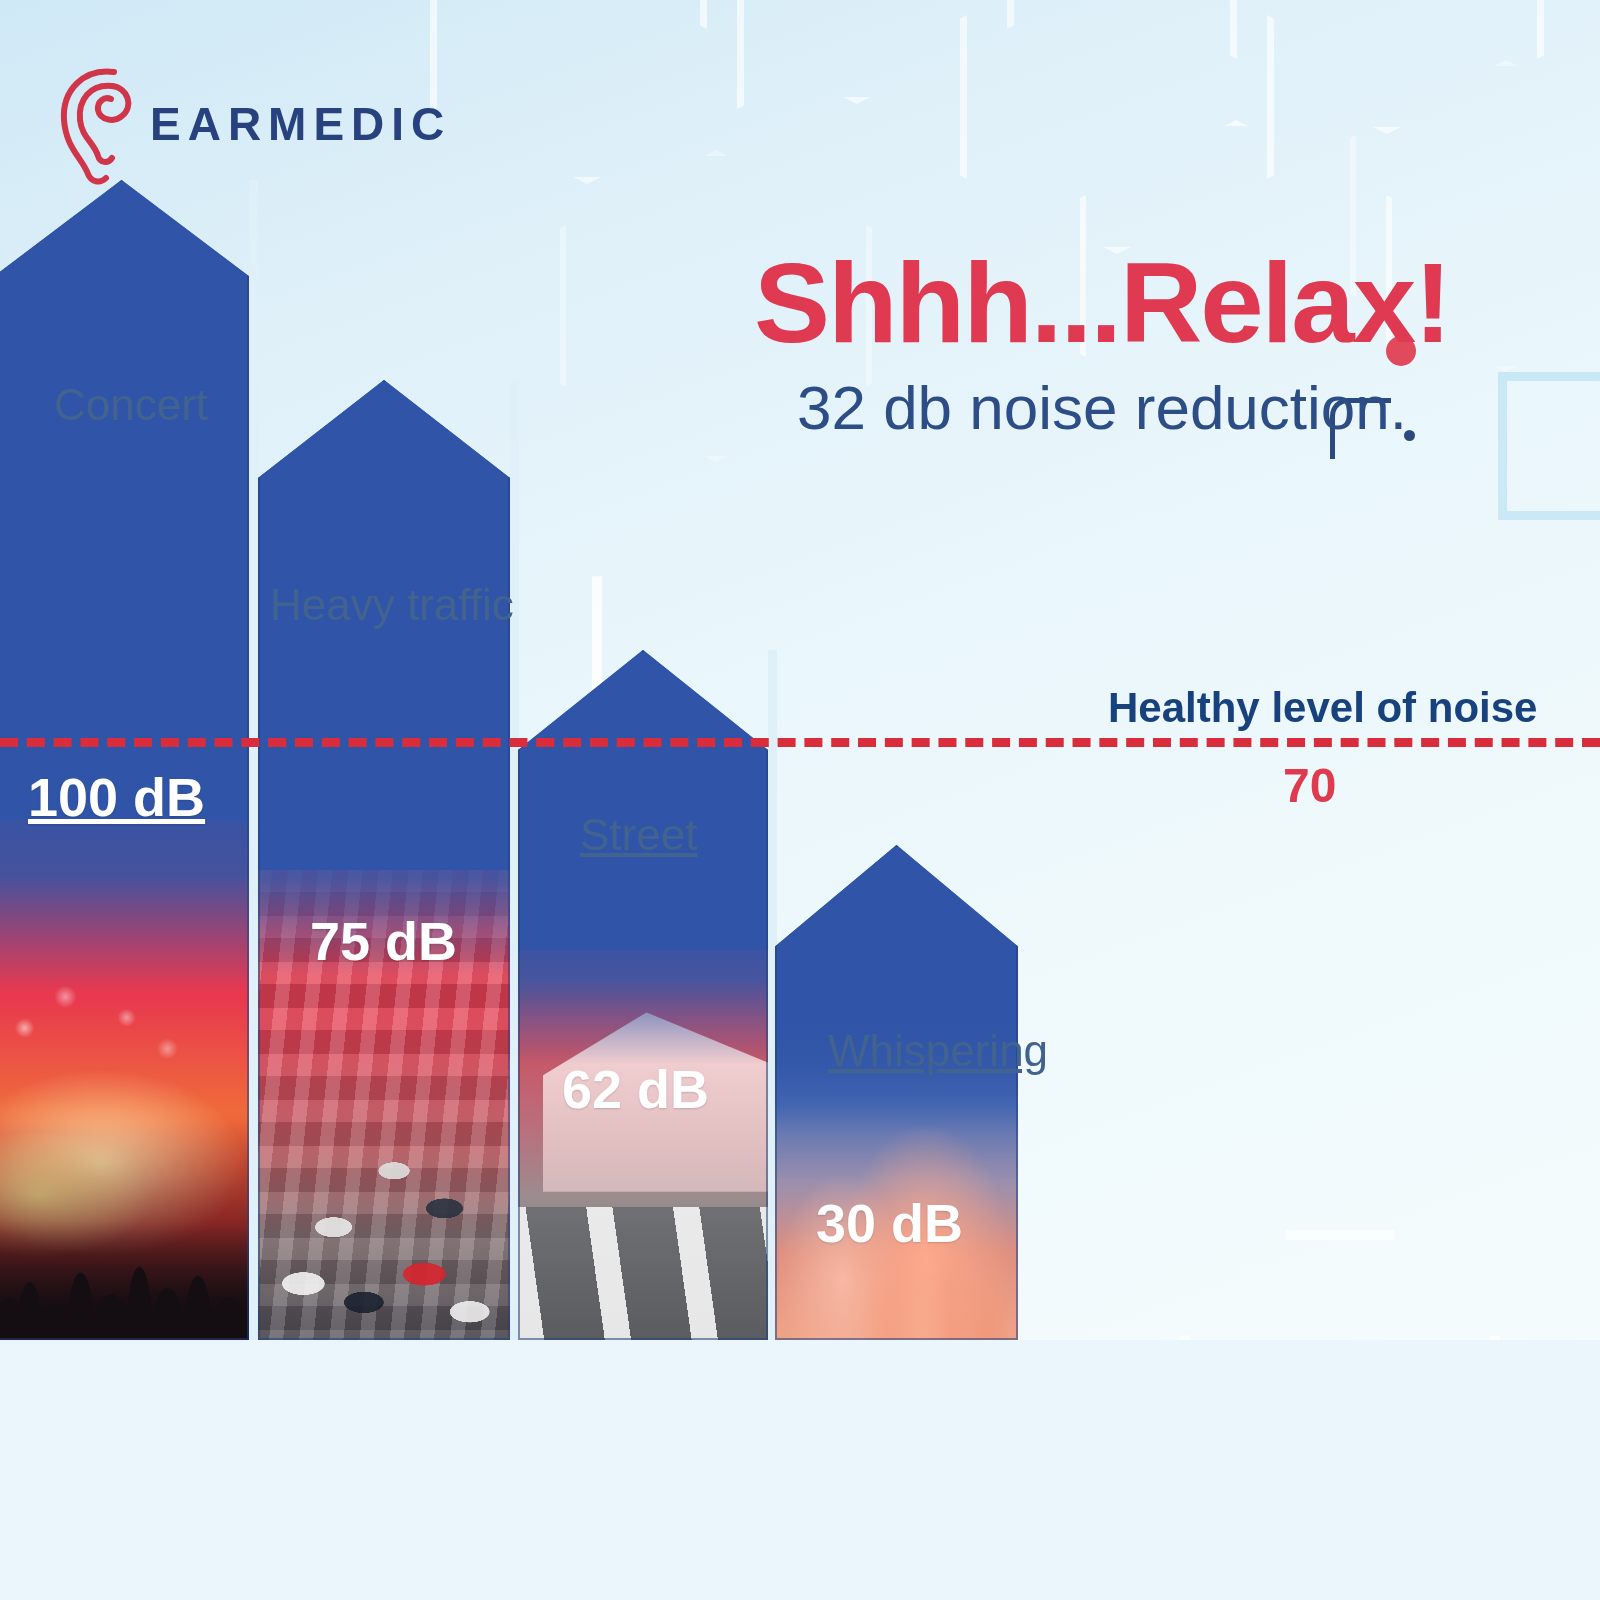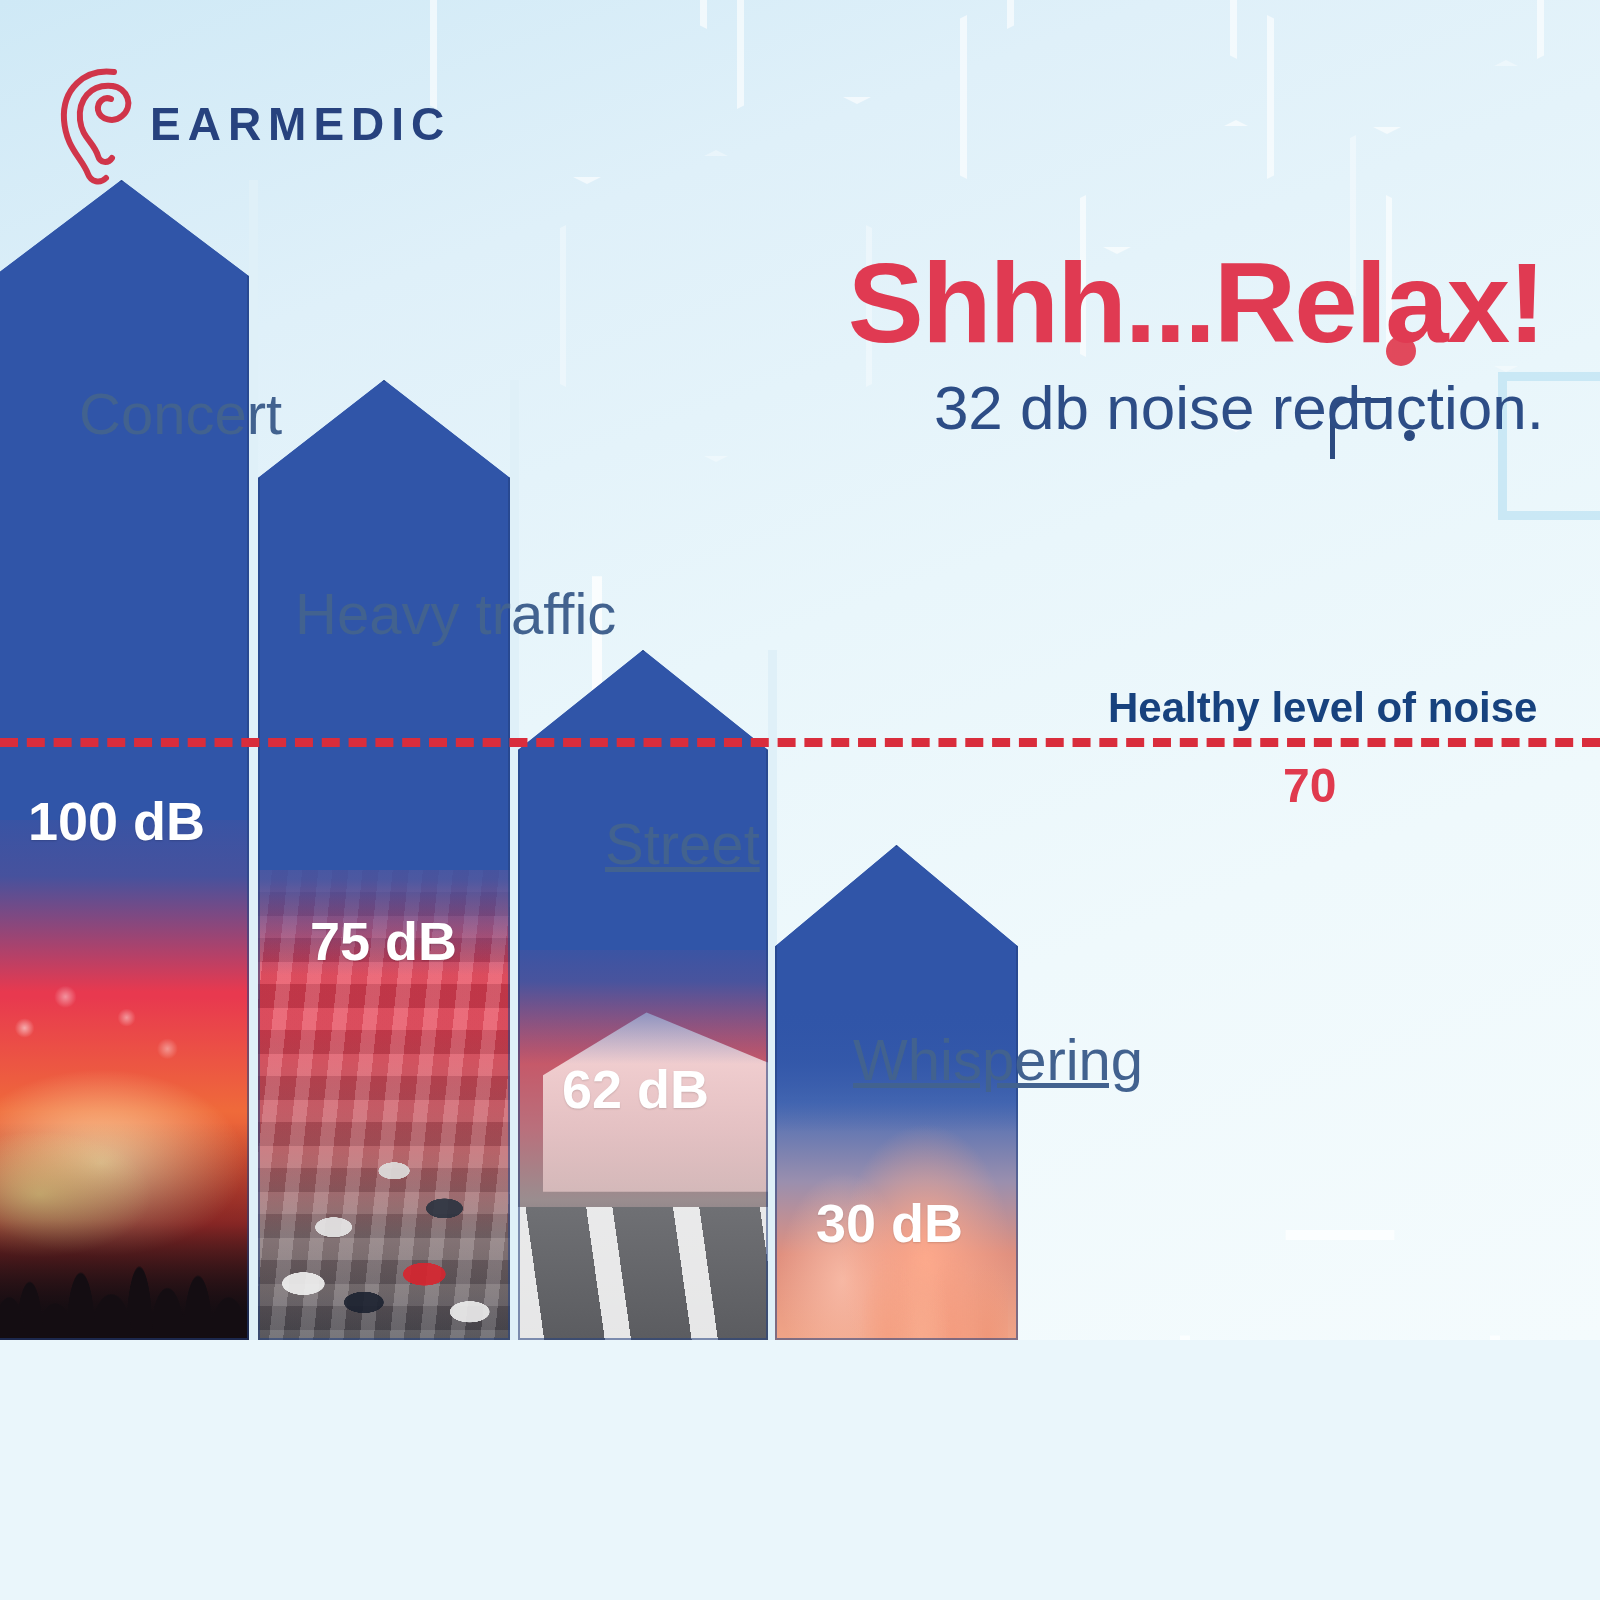--- a/index.html
+++ b/index.html
@@ -35,21 +35,21 @@
   .stroke-navy{position:absolute;border:5px solid #2c4a80;background:transparent;}
 
   
   #logo{position:absolute;left:56px;top:62px;display:flex;align-items:center;gap:10px;}
   #logo .wordmark{
     color:#27427e;font-size:46px;letter-spacing:7px;font-weight:600;
     font-family:"Liberation Sans", sans-serif;
   }
 
   
-  #headline{position:absolute;right:56px;top:246px;text-align:right;width:900px;}
+  #headline{position:absolute;right:48px;top:246px;text-align:center;width:900px;}
   #headline .title{
     color:#e03a52;font-size:114px;line-height:1.0;font-weight:bold;letter-spacing:-2px;
     white-space:nowrap;
   }
   #headline .subtitle{
     color:#2d4d86;font-size:62px;line-height:1.15;margin-top:12px;font-weight:400;
     white-space:nowrap;
   }
 
   
@@ -60,21 +60,21 @@
     background:#3055a8;
     box-shadow:0 0 0 1px rgba(30,55,110,.35) inset;
   }
   .bar .photo{position:absolute;left:0;right:0;bottom:0;}
   .bar .tint{position:absolute;inset:0;}
   .bar .outline{position:absolute;inset:0;border:2px solid #22407d;opacity:.55;
      clip-path:polygon(0% var(--tipY), 50% 0%, 100% var(--tipY), 100% 100%, 0% 100%);}
   .bar-sep{position:absolute;bottom:0;width:9px;background:#dff0f8;}
 
   .bar-label{
-    position:absolute;color:#42628f;font-size:58px;font-weight:400;white-space:nowrap;margin-left:25px;
+    position:absolute;color:#42628f;font-size:44px;font-weight:400;white-space:nowrap;
   }
   .bar-value{
     position:absolute;color:#ffffff;font-size:54px;font-weight:bold;white-space:nowrap;
     text-shadow:0 1px 2px rgba(0,0,0,.15);
   }
 
   
   .thresh-line{
     position:absolute;height:0;border-top:9px dashed #d92d3c;
   }
@@ -231,21 +231,21 @@
     </div>
     <div class="tint" style="background:linear-gradient(180deg,#3055a8 0%,#3055a8 32%,rgba(48,85,168,.75) 44%,rgba(48,85,168,0) 58%);"></div>
     <div class="outline"></div>
   </div>
 
   <div class="bar-label" style="left:54px;top:380px;">Concert</div>
   <div class="bar-label" style="left:270px;top:580px;">Heavy traffic</div>
   <div class="bar-label" style="left:580px;top:810px;text-decoration:underline;">Street</div>
   <div class="bar-label" style="left:828px;top:1026px;text-decoration:underline;">Whispering</div>
 
-  <div class="bar-value" style="left:28px;top:790px;">100 dB</div>
+  <div class="bar-value" style="left:28px;top:766px;text-decoration:underline;">100 dB</div>
   <div class="bar-value" style="left:310px;top:910px;">75 dB</div>
   <div class="bar-value" style="left:562px;top:1058px;">62 dB</div>
   <div class="bar-value" style="left:816px;top:1192px;">30 dB</div>
 
   <div class="thresh-line" style="left:0px;top:738px;width:1600px;"></div>
   <div class="thresh-title" style="left:1108px;top:684px;">Healthy level of noise</div>
   <div class="thresh-value" style="left:1283px;top:758px;">70</div>
 
   <div class="thresh-line" style="left:1030px;top:1342px;width:570px;"></div>
   <div class="thresh-value" style="left:1300px;top:1362px;">40</div>

